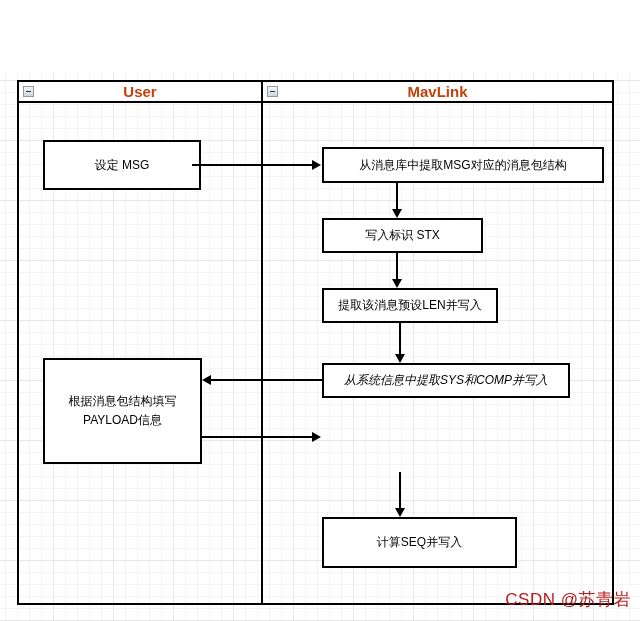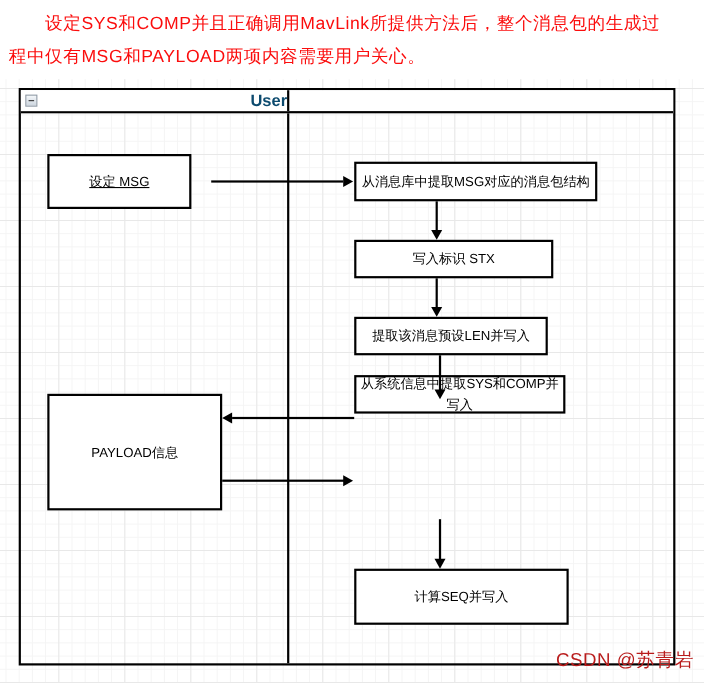--- a/index.html
+++ b/index.html
@@ -29,44 +29,44 @@
   .intro .l1 { text-indent:33px; white-space:nowrap; }
   .intro .l2 { white-space:nowrap; }
 
   
   .pool {
     position:absolute; left:17px; top:80px; width:597px; height:525px;
     border:2px solid #000; display:flex; flex-direction:column; z-index:1;
   }
   .pool-header { display:flex; height:21px; border-bottom:2px solid #000; background:#fff; }
   .pool-body { display:flex; flex:1; }
-  .hdr-cell { position:relative; display:flex; align-items:center; justify-content:flex-end;
-    font-weight:bold; font-size:15px; color:#0c4a6e; background:#fff; }
+  .hdr-cell { position:relative; display:flex; align-items:center; justify-content:center;
+    font-weight:bold; font-size:15px; color:#c2410c; background:#fff; }
   .hdr-user { width:244px; border-right:2px solid #000; }
   .hdr-mav  { flex:1; }
   .lane-user { width:244px; border-right:2px solid #000; }
   .lane-mav  { flex:1; }
   .collapse-btn {
     position:absolute; left:4px; top:4px; width:11px; height:11px;
     border:1px solid #8f9aa5; background:linear-gradient(#f4f7fa,#cdd6df);
     display:flex; align-items:center; justify-content:center; cursor:pointer;
   }
   .collapse-btn .minus { width:5px; height:1px; background:#333; }
 
   
   .node {
     position:absolute; background:#fff; border:2px solid #000; z-index:2;
     display:flex; flex-direction:column; align-items:center; justify-content:center;
     font-size:12px; color:#000; text-align:center; line-height:19px;
   }
-  .n-set-msg   { left:43px;  top:140px; width:131px; height:50px;text-decoration:underline; }
-  .n-extract   { left:322px; top:147px; width:221px; height:36px; }
-  .n-stx       { left:322px; top:218px; width:181px; height:35px; }
+  .n-set-msg   { left:43px;  top:140px; width:158px; height:50px; }
+  .n-extract   { left:322px; top:147px; width:282px; height:36px; }
+  .n-stx       { left:322px; top:218px; width:161px; height:35px; }
   .n-len       { left:322px; top:288px; width:176px; height:35px; }
-  .n-syscomp   { left:322px; top:341px; width:192px; height:35px; }
+  .n-syscomp   { left:322px; top:363px; width:248px; height:35px;font-style:italic; }
   .n-payload   { left:43px;  top:358px; width:159px; height:106px; }
   .n-crc       { left:322px; top:419px; width:183px; height:53px; }
   .n-seq       { left:322px; top:517px; width:195px; height:51px; }
 
   
   .h-line { position:absolute; height:2px; background:#000; z-index:2; }
   .v-line { position:absolute; width:2px;  background:#000; z-index:2; }
   .ah { position:absolute; width:0; height:0; z-index:2; }
   .ah-right { border-top:5px solid transparent; border-bottom:5px solid transparent; border-left:9px solid #000; }
   .ah-left  { border-top:5px solid transparent; border-bottom:5px solid transparent; border-right:9px solid #000; }
@@ -78,32 +78,34 @@
     color:#b91c1c; font-size:17px; letter-spacing:0.5px; white-space:nowrap;
   }
 </style>
 </head>
 <body>
 
 <div class="screen">
 
   <div class="canvas-grid"></div>
 
-  <div class="intro">
-    <div class="l1">设定SYS和COMP并且正确调用MavLink所提供方法后，整个消息包的生成过</div>
-    <div class="l2">程中仅有MSG和PAYLOAD两项内容需要用户关心。</div>
-  </div>
 
   <div class="pool">
     <div class="pool-header">
       <div class="hdr-cell hdr-user">
         <span class="collapse-btn">
             <span class="minus"></span>
           </span>
         <span>User</span>
+      </div>
+      <div class="hdr-cell hdr-mav">
+        <span class="collapse-btn">
+            <span class="minus"></span>
+          </span>
+        <span>MavLink</span>
       </div>
     </div>
     <div class="pool-body">
       <div class="lane-user"></div>
       <div class="lane-mav"></div>
     </div>
   </div>
 
   <div class="node n-set-msg">
     <span>设定 MSG</span>
@@ -114,20 +116,21 @@
   <div class="node n-stx">
     <span>写入标识 STX</span>
   </div>
   <div class="node n-len">
     <span>提取该消息预设LEN并写入</span>
   </div>
   <div class="node n-syscomp">
     <span>从系统信息中提取SYS和COMP并写入</span>
   </div>
   <div class="node n-payload">
+    <span>根据消息包结构填写</span>
     <span>PAYLOAD信息</span>
   </div>
   <div class="node n-seq">
     <span>计算SEQ并写入</span>
   </div>
 
   <div>
     <div class="h-line" style="left:192px; top:164px; width:120px;"></div>
     <div class="ah ah-right" style="left:312px; top:160px;"></div>
   </div>

